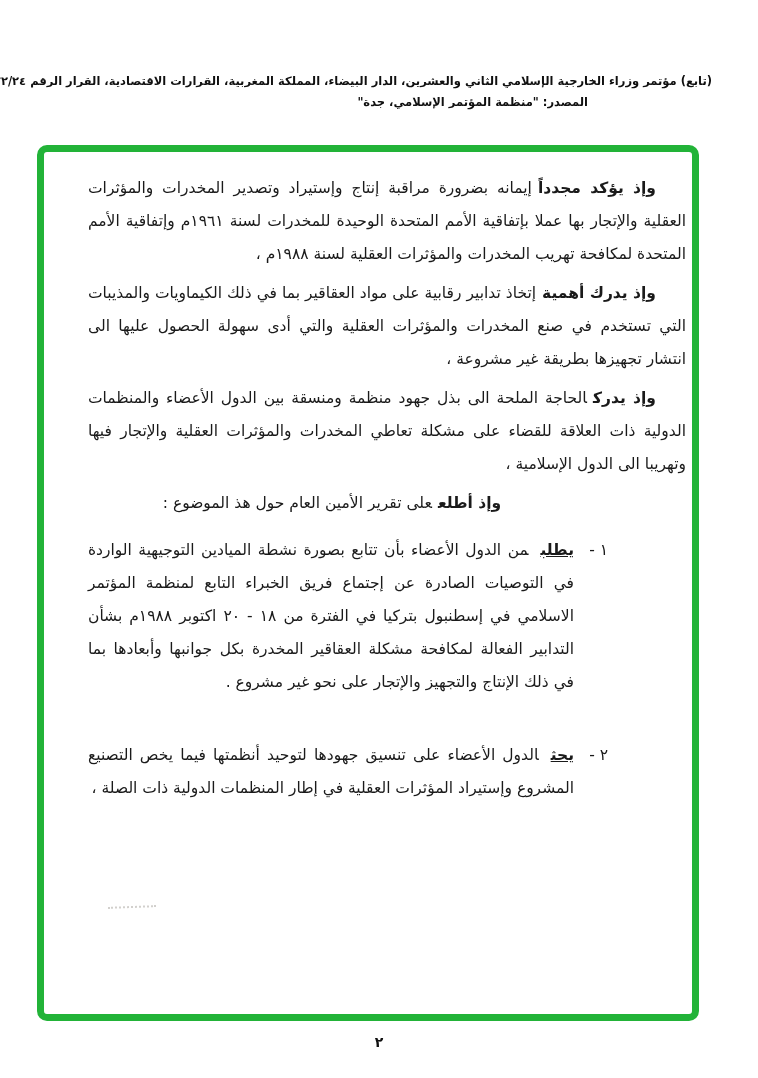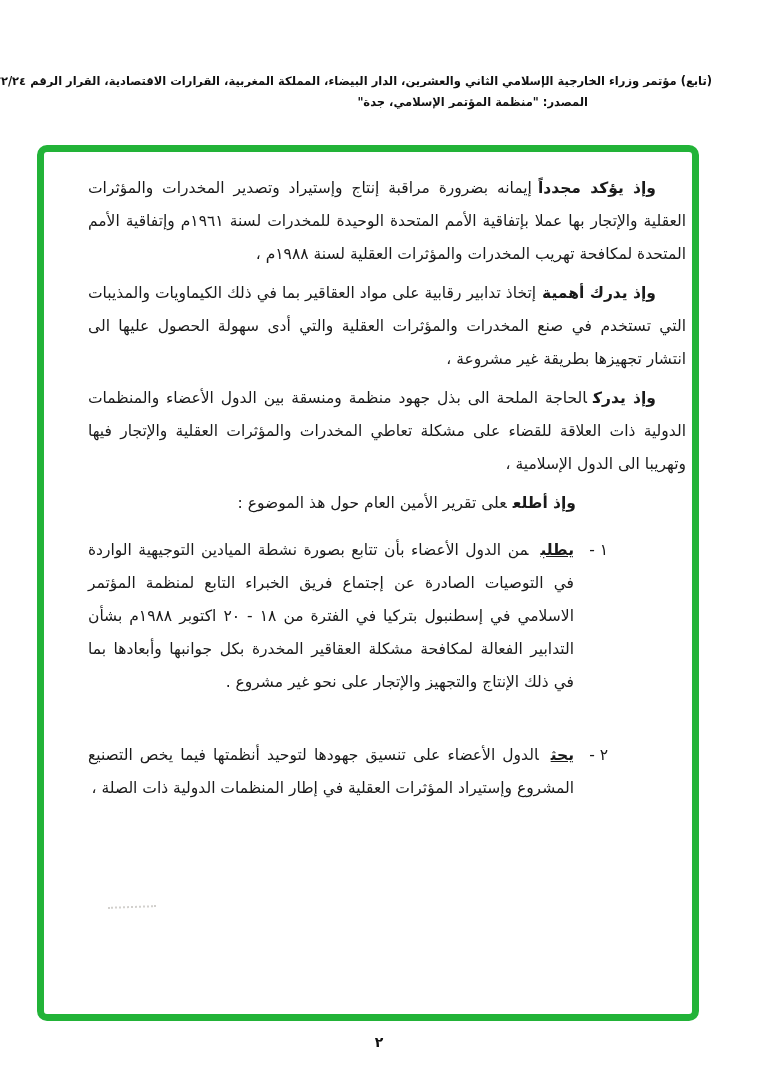--- a/index.html
+++ b/index.html
@@ -29,21 +29,21 @@
     position:absolute;left:37px;top:145px;width:662px;height:876px;
     border:7px solid #22b338;border-radius:10px;box-sizing:border-box;
     overflow:hidden;
   }
   .content{
     direction:rtl;text-align:justify;
     padding:20px 6px 0 44px;
     font-size:15.5px;line-height:33px;color:#1a1a1a;
   }
   .para{margin:0 0 6px 0;text-indent:30px;}
-  .para-short{text-indent:110px;text-align:right;}
+  .para-short{text-indent:110px;text-align:center;}
   .lead{font-weight:bold;margin-left:6px;}
   .lead-underline{font-weight:bold;text-decoration:underline;margin-left:12px;}
 
   
   .items{margin-top:14px;}
   .item{display:flex;direction:rtl;margin-right:78px;margin-bottom:40px;}
   .item-num{flex:0 0 34px;white-space:nowrap;font-size:15.5px;}
   .item-body{flex:1;text-align:justify;}
 
   

